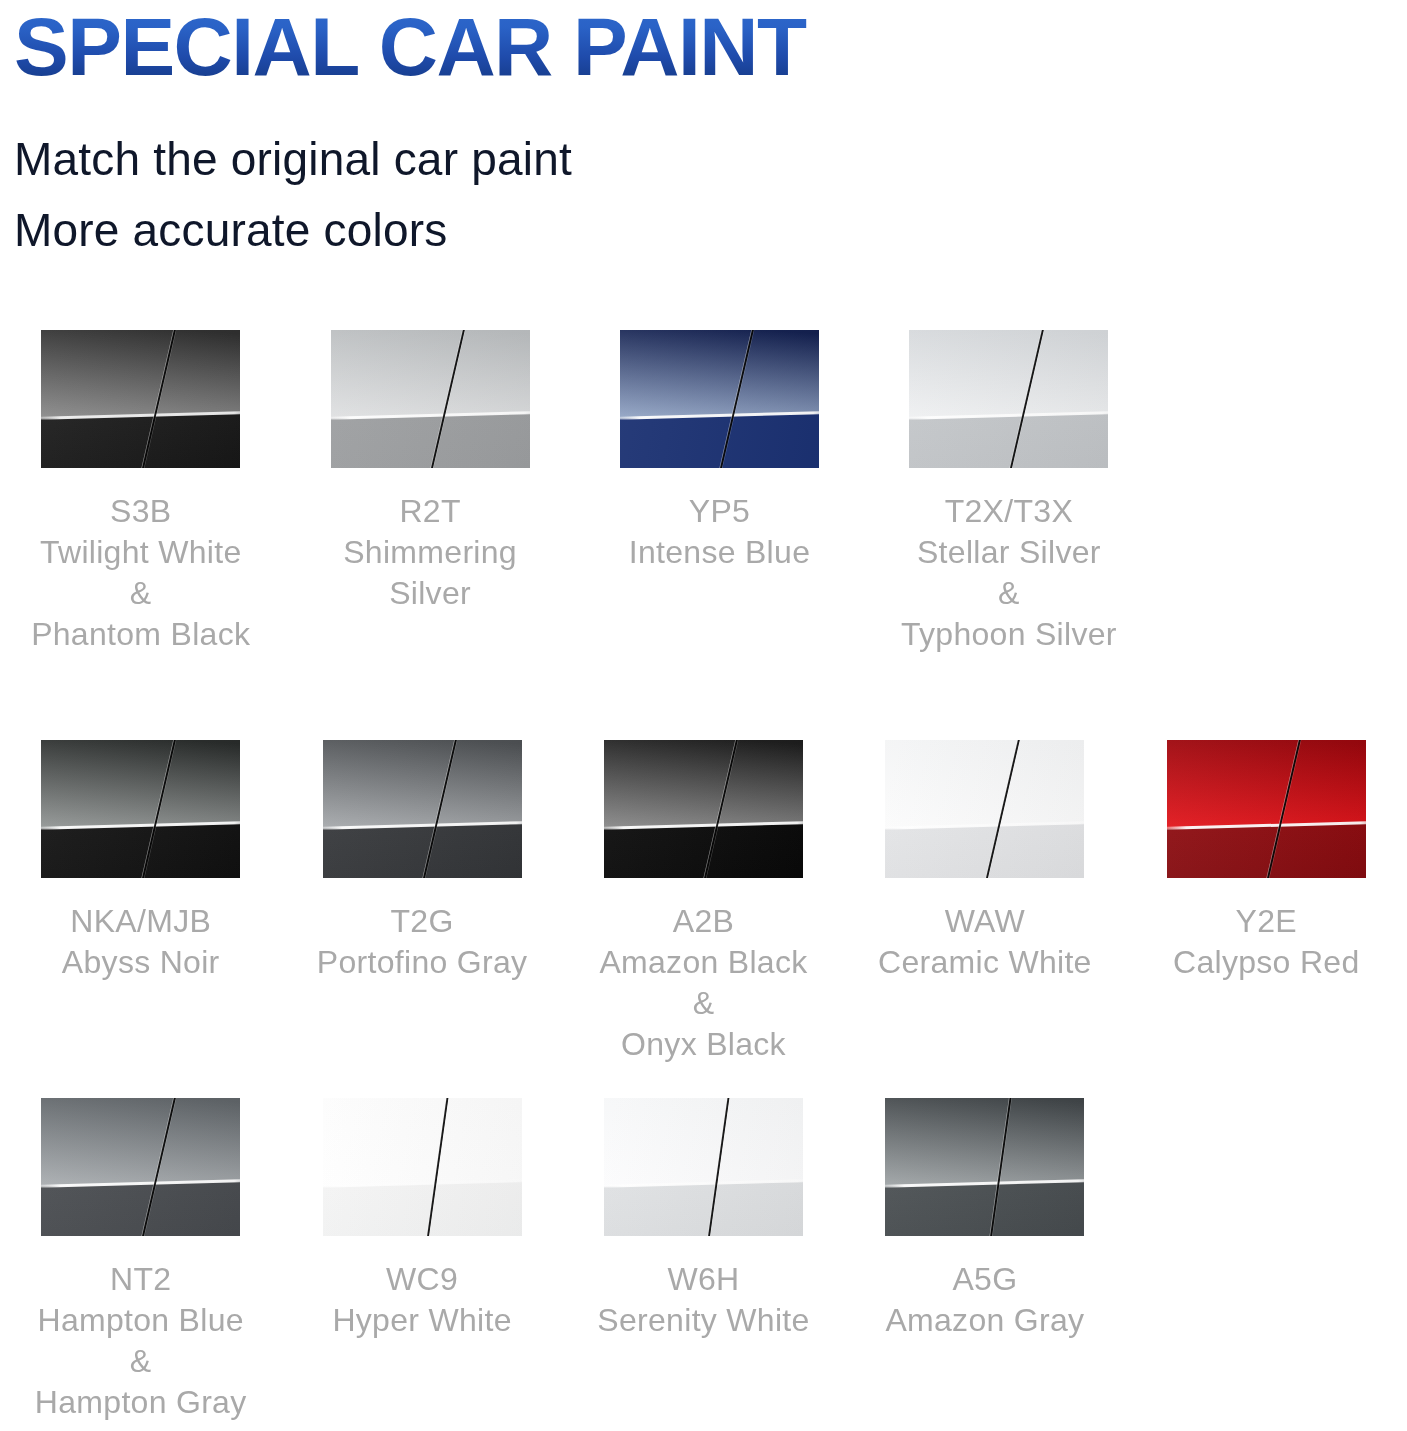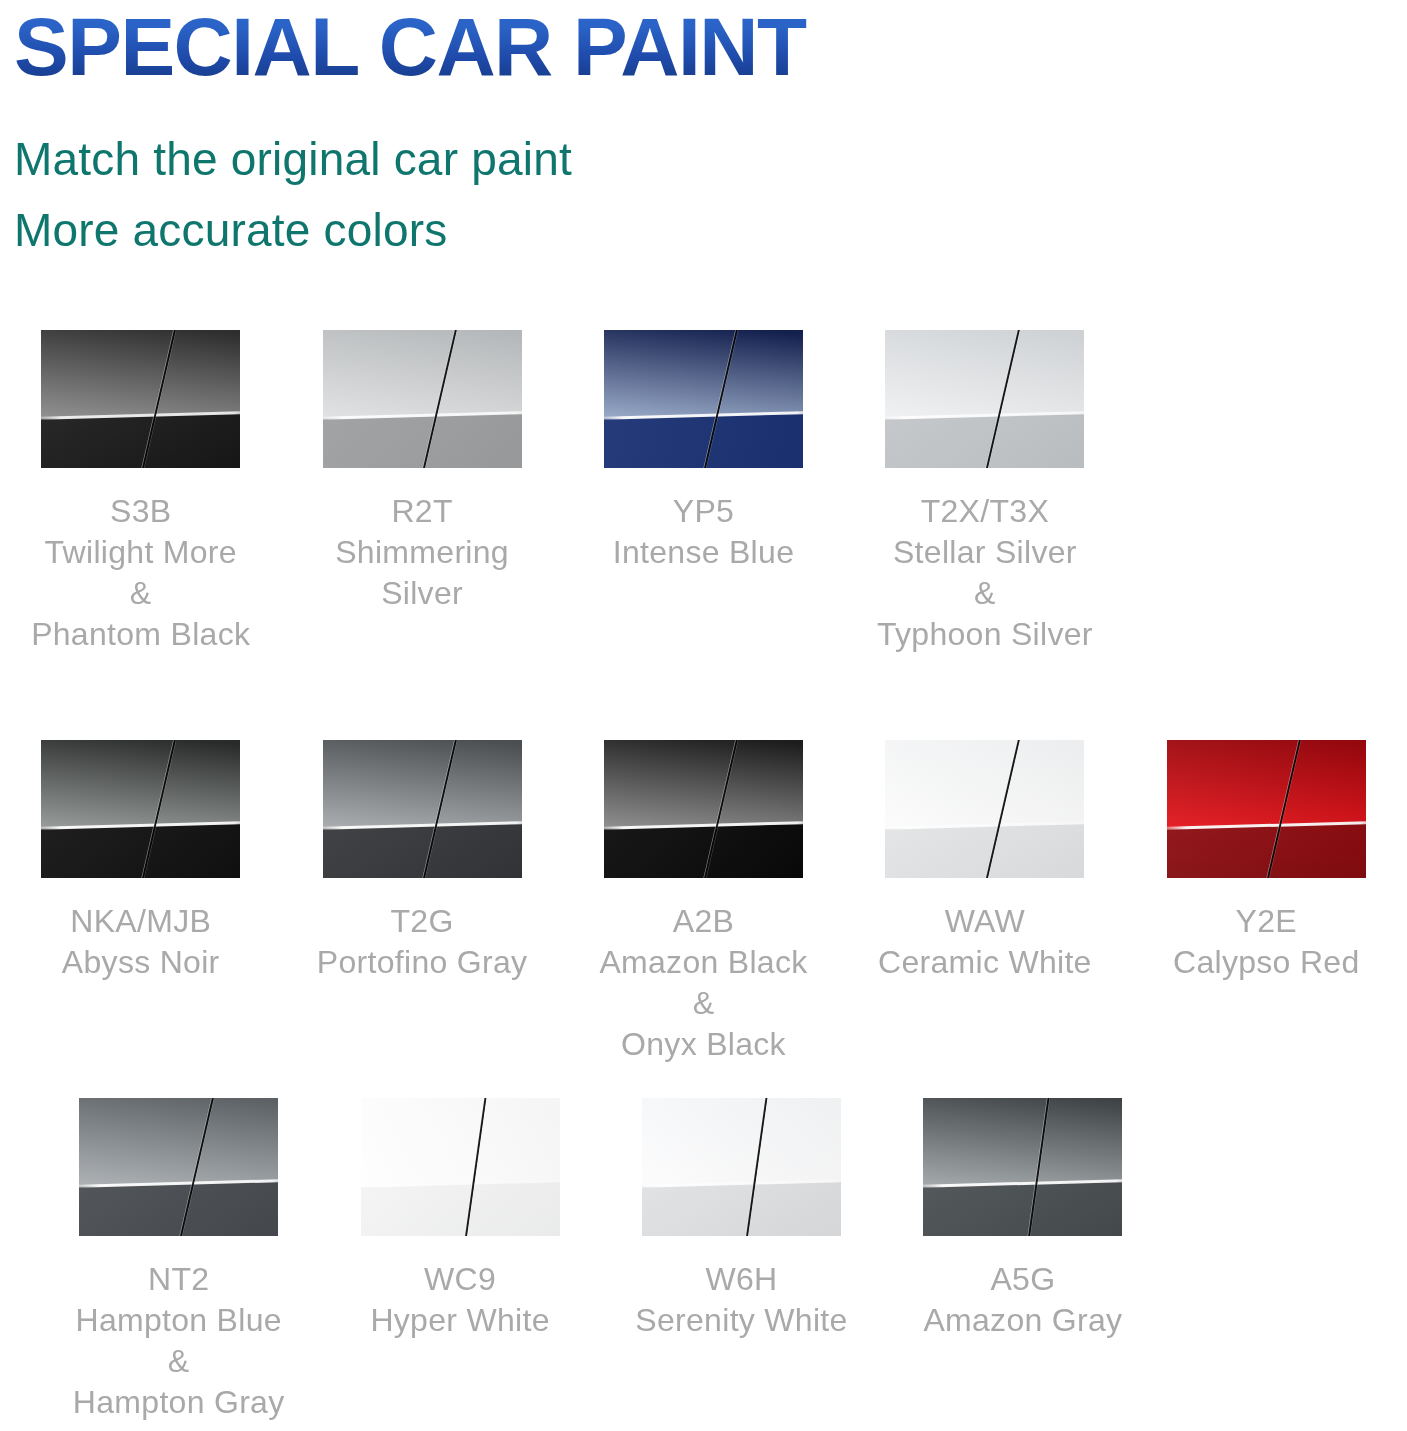--- a/index.html
+++ b/index.html
@@ -38,44 +38,44 @@
     -webkit-background-clip: text;
     background-clip: text;
     color: transparent;
     -webkit-text-fill-color: transparent;
     white-space: nowrap;
     padding-top: 2px;
   }
 
   .subtitle {
     margin-top: 32px;
-    color: #0f766e;
+    color: #0f172a;
     font-size: 46px;
     line-height: 71px;
     font-weight: normal;
     letter-spacing: 0.2px;
   }
 
   
   .grid {
     position: absolute;
     left: 0;
     top: 330px;
     width: 1407px;
   }
 
   .row {
     display: flex;
     width: 1407px;
     align-items: flex-start;
   }
 
-  .row-1 { height: 410px; }
+  .row-1 { height: 410px; gap: 8px; }
   .row-2 { height: 358px; }
-  .row-3 { height: 333px; padding-left: 38px; }
+  .row-3 { height: 333px; }
 
   .cell {
     width: 281.4px;
     display: flex;
     flex-direction: column;
     align-items: center;
   }
 
   
   .swatch {
@@ -176,21 +176,21 @@
         <div class="cell">
           <div class="swatch">
             <div class="upper" style="background: linear-gradient(185deg, rgb(46, 46, 46) 0%, rgb(46, 46, 46) 18%, rgb(155, 155, 155) 100%);"></div>
             <div class="lower" style="background: linear-gradient(178deg, rgb(29, 29, 29) 0%, rgb(20, 20, 20) 100%);"></div>
             <div class="crease" style="background: linear-gradient(90deg, rgba(255, 255, 255, 0) 0%, rgb(242, 242, 242) 14%, rgb(242, 242, 242) 92%, rgba(255, 255, 255, 0.4) 100%);"></div>
             <div class="gap"></div>
             <div class="veil"></div>
           </div>
           <div class="caption">
             <span class="code">S3B</span>
-            <span class="name">Twilight More</span>
+            <span class="name">Twilight White</span>
             <span class="name">&amp;</span>
             <span class="name">Phantom Black</span>
           </div>
         </div>
         <div class="cell">
           <div class="swatch">
             <div class="upper" style="background: linear-gradient(185deg, rgb(185, 188, 190) 0%, rgb(185, 188, 190) 18%, rgb(230, 231, 232) 100%);"></div>
             <div class="lower" style="background: linear-gradient(178deg, rgb(157, 159, 161) 0%, rgb(154, 156, 158) 100%);"></div>
             <div class="crease" style="background: linear-gradient(90deg, rgba(255, 255, 255, 0) 0%, rgb(255, 255, 255) 14%, rgb(255, 255, 255) 92%, rgba(255, 255, 255, 0.4) 100%);"></div>
             <div class="gap"></div>

